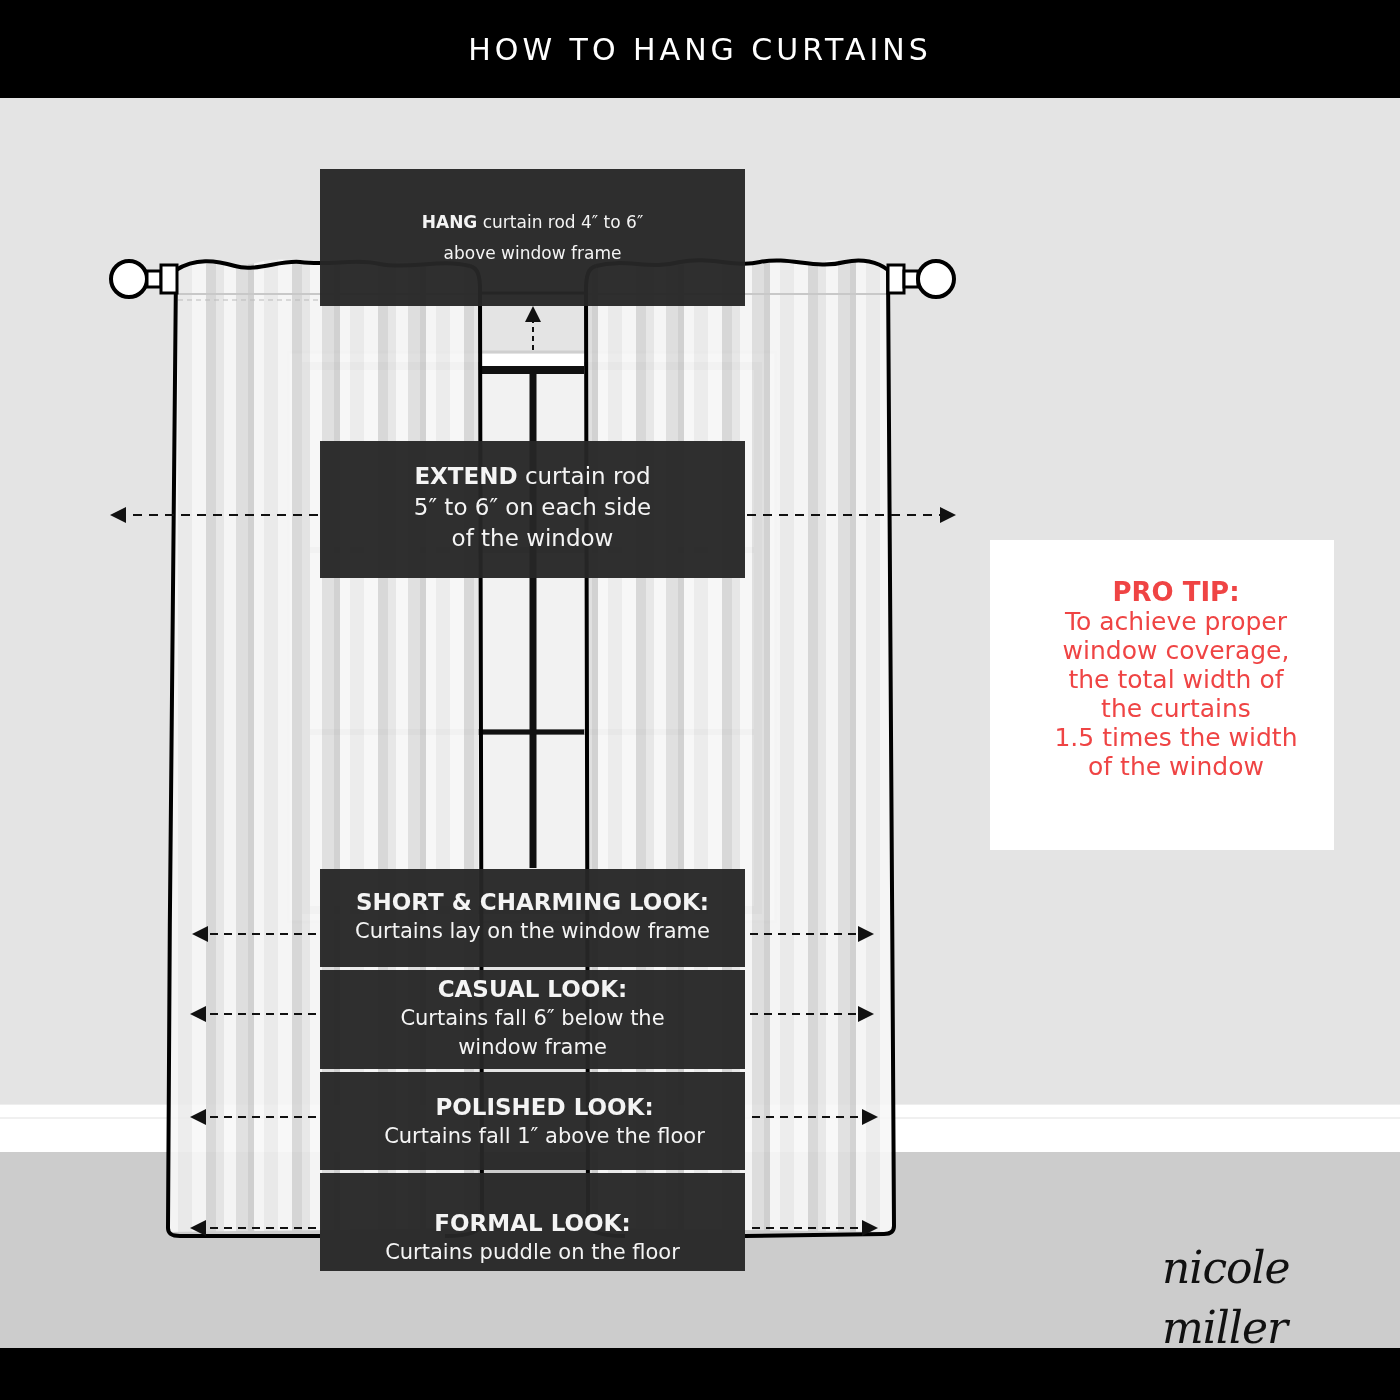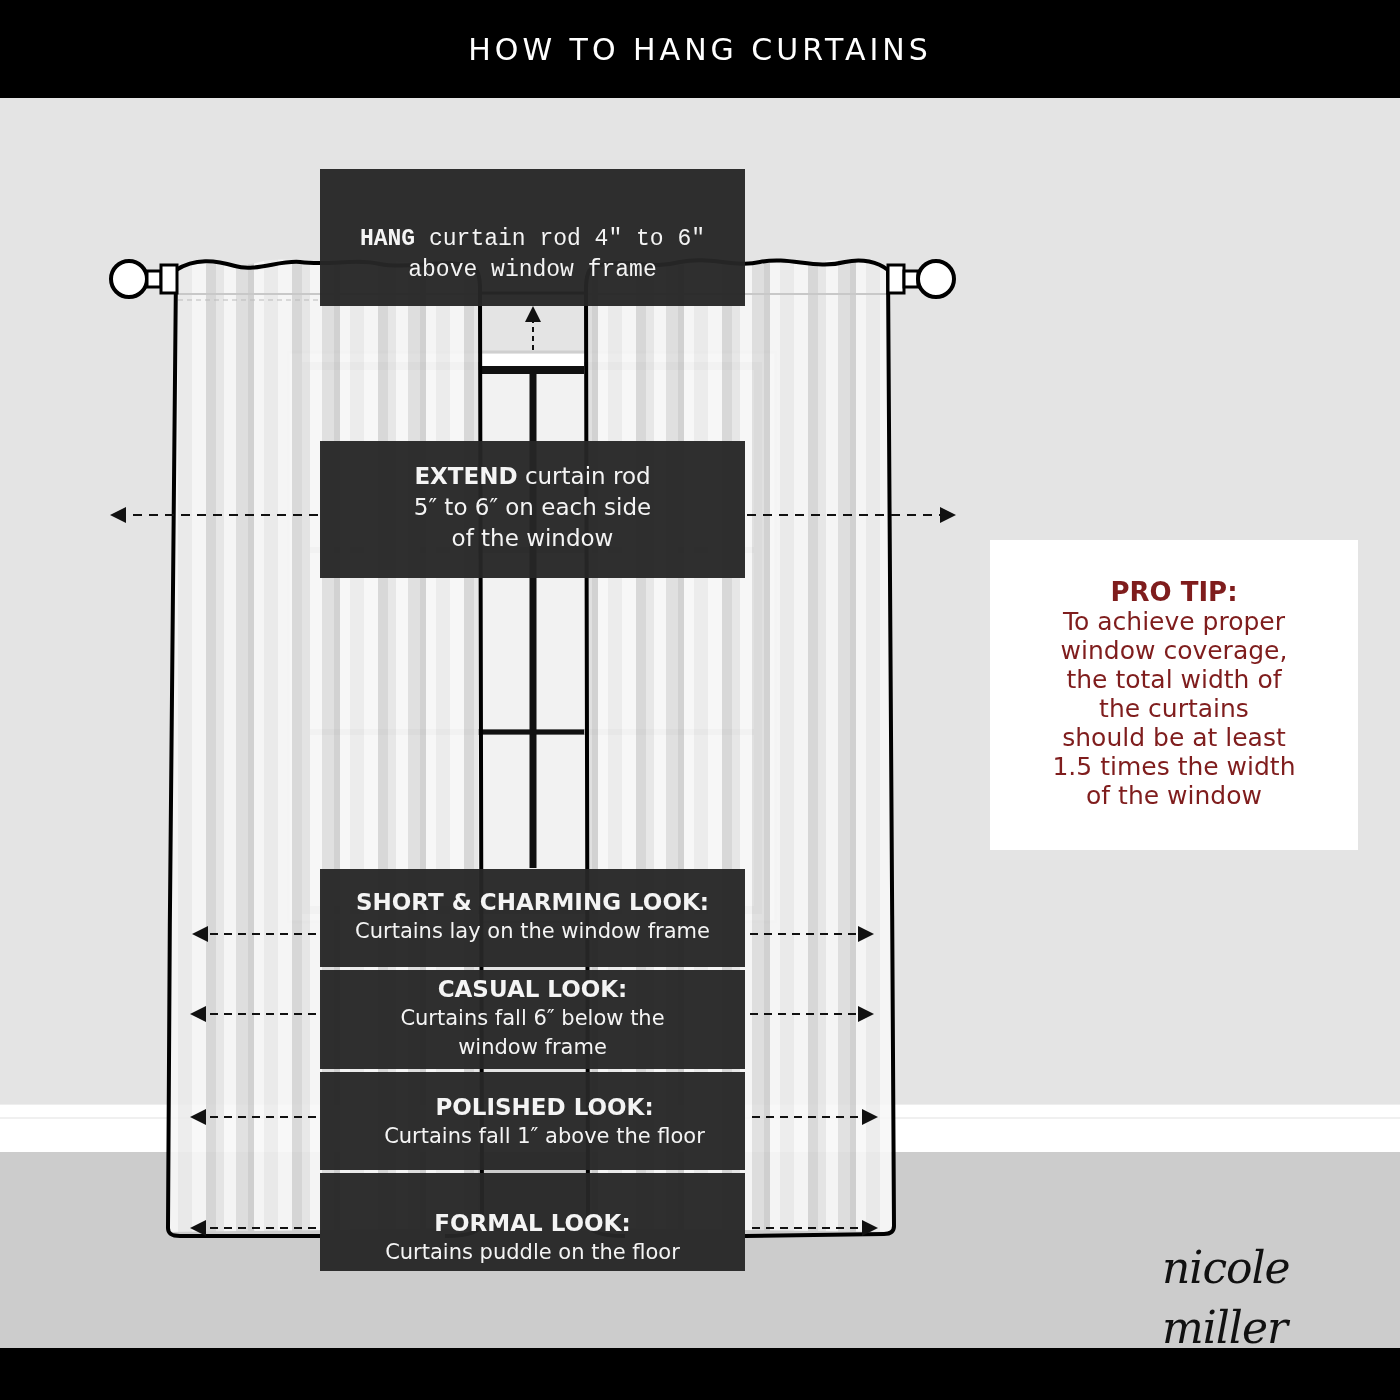--- a/index.html
+++ b/index.html
@@ -8,32 +8,32 @@
   .topbar h1{margin:0;font-weight:400;font-size:30px;letter-spacing:4px;font-family:"DejaVu Sans",sans-serif;}
   .bottombar{position:absolute;left:0;top:1348px;width:1400px;height:52px;background:#000;}
   .wall{position:absolute;left:0;top:98px;width:1400px;height:1006px;background:#e4e4e4;}
   .baseboard{position:absolute;left:0;top:1104px;width:1400px;height:48px;background:#fff;border-top:1px solid #eee;}
   .baseboard::after{content:"";position:absolute;left:0;top:12px;width:100%;height:2px;background:#f0f0f0;}
   .floor{position:absolute;left:0;top:1152px;width:1400px;height:196px;background:#cccccc;}
   svg.art{position:absolute;left:0;top:0;}
   .box{position:absolute;background:rgba(38,38,38,0.96);color:#f4f4f4;text-align:center;font-family:"DejaVu Sans",sans-serif;}
   .box b{font-weight:700;}
   .hang{left:320px;top:169px;width:425px;height:137px;}
-  .hang .t{position:absolute;left:0;right:0;top:55px;font-size:23px;line-height:31px;font-family:Liberation Mono, monospace;}
+  .hang .t{position:absolute;left:0;right:0;top:38px;font-size:17px;line-height:31px;}
   .extend{left:320px;top:441px;width:425px;height:137px;}
   .extend .t{position:absolute;left:0;right:0;top:20px;font-size:23px;line-height:31px;}
   .looks{left:320px;top:869px;width:382px;height:402px;background:transparent;}
   .look{position:absolute;left:0;width:425px;background:rgba(38,38,38,0.96);}
   .look .h{font-weight:700;font-size:23px;line-height:29px;}
   .look .d{font-size:21px;line-height:29px;}
   .l1{top:0;height:98px;} .l1 .in{padding-top:19px;}
   .l2{top:101px;height:99px;} .l2 .in{padding-top:5px;}
   .l3{top:203px;height:98px;} .l3 .in{padding-top:21px;padding-left:24px;}
   .l4{top:304px;height:98px;} .l4 .in{padding-top:36px;}
-  .protip{position:absolute;left:990px;top:540px;width:368px;height:310px;background:#fff;text-align:center;color:#7f1d1d;font-family:"DejaVu Sans",sans-serif;}
+  .protip{position:absolute;left:990px;top:540px;width:316px;height:310px;background:#fff;text-align:center;color:#ef4444;font-family:"DejaVu Sans",sans-serif;padding-left:28px;}
   .protip .h{margin-top:37px;font-weight:700;font-size:26px;line-height:30px;}
   .protip .d{font-size:25px;line-height:29px;padding:0 20px;}
   .logo{position:absolute;left:1150px;top:1238px;width:240px;height:100px;color:#111;}
   .logo .script{font-family:"DejaVu Serif",serif;font-style:italic;font-size:44px;letter-spacing:-1px;line-height:60px;padding-left:12px;}
   .logo .ny{font-size:20px;letter-spacing:9px;padding-left:18px;margin-top:-4px;color:#222;}
 </style>
 </head>
 <body>
 
 <div class="topbar">
@@ -164,21 +164,20 @@
   </div>
 </div>
 
 <div class="protip">
   <div class="h">PRO TIP:</div>
   <div class="d">
     <div>To achieve proper</div>
     <div>window coverage,</div>
     <div>the total width of</div>
     <div>the curtains</div>
-    <div>should be at least</div>
     <div>1.5 times the width</div>
     <div>of the window</div>
   </div>
 </div>
 
 <div class="logo">
   <div class="script">nicole miller</div>
   <div class="ny">NEW YORK</div>
 </div>
 

